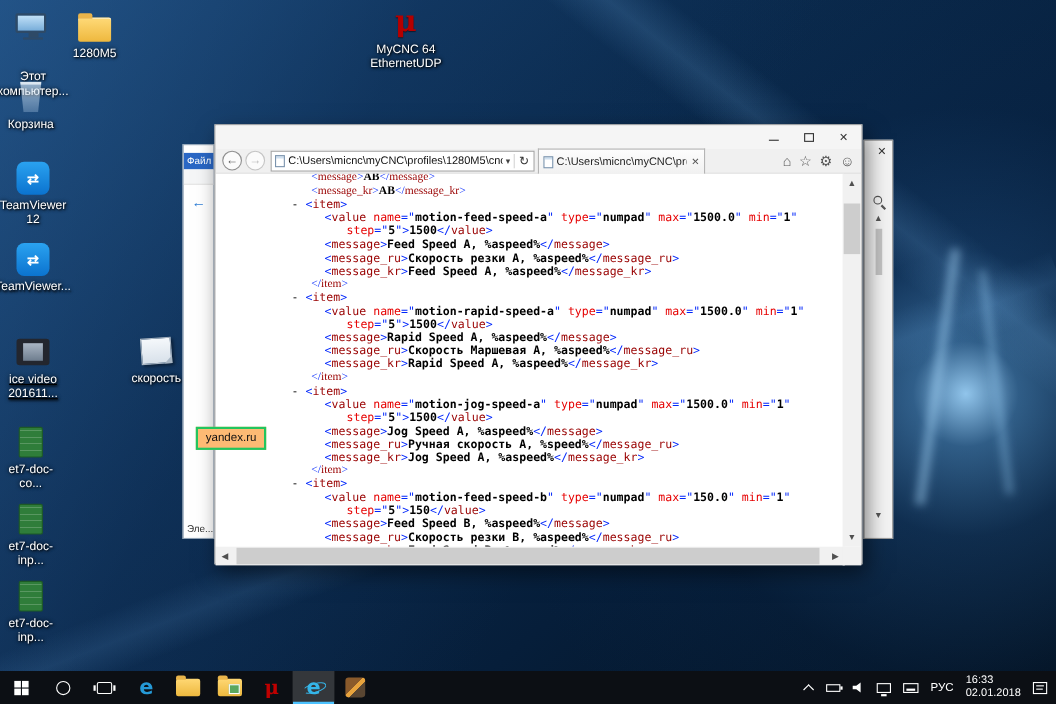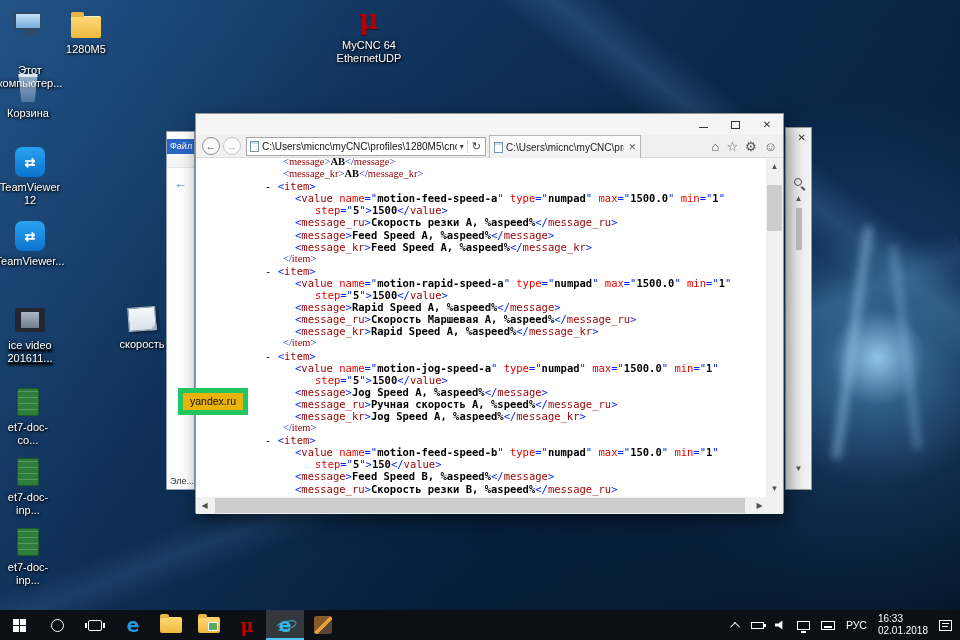--- a/index.html
+++ b/index.html
@@ -47,21 +47,21 @@
   .g-pcb { width:22px; height:28px; background:#2f7d3a; border:1px solid #1d5a26; border-radius:2px;
     background-image:repeating-linear-gradient(0deg, rgba(0,0,0,0) 0 5px, rgba(255,255,255,.2) 5px 6px); }
 
   .g-note { width:28px; height:24px; background:linear-gradient(#f5f8fb,#d8e1ea); border:1px solid #aab6c2; transform:rotate(-4deg); box-shadow:2px 2px 3px rgba(0,0,0,.4); position:relative; }
   .g-note::after { content:""; position:absolute; right:-1px; bottom:-1px; border-style:solid; border-width:0 0 7px 7px; border-color:rgba(0,0,0,0) rgba(0,0,0,0) #a8b6c4 rgba(0,0,0,0); }
 
   .g-mu { font-family:"DejaVu Serif", serif; font-weight:bold; font-size:27px; color:#b40000; line-height:30px;
     text-shadow:0 1px 1px rgba(0,0,0,.5); }
 
   
-  .tooltip { position:absolute; left:178px; top:388px; z-index:6; background:#eab308; border:5px solid #22c55e; padding:2px 7px 3px; font-size:10.5px; color:#111; }
+  .tooltip { position:absolute; left:178px; top:388px; z-index:6; background:#fdba74; border:2px solid #22c55e; padding:2px 7px 3px; font-size:10.5px; color:#111; }
 
   
   .explorer-sliver { position:absolute; left:166px; top:131px; width:29px; height:359px; background:#fff; border:1px solid #8fa2b5; z-index:2; overflow:hidden; }
   .exp-file { position:absolute; left:0; top:7px; width:29px; height:15px; background:#2a67c5; color:#fff; font-size:9px; line-height:15px; padding-left:3px; white-space:nowrap; overflow:hidden; }
   .exp-tabstrip { position:absolute; left:0; top:22px; width:29px; height:14px; background:#f5f6f7; border-bottom:1px solid #e3e3e3; }
   .exp-back { position:absolute; left:7px; top:44px; color:#2f7fd6; font-size:13px; }
   .exp-status { position:absolute; left:3px; bottom:3px; font-size:9px; color:#333; white-space:nowrap; }
 
   .right-sliver { position:absolute; left:785px; top:127px; width:27px; height:363px; background:#f3f3f3; border:1px solid #9a9a9a; z-index:2; overflow:hidden; }
   .rs-close { position:absolute; top:4px; right:5px; font-size:10px; color:#333; }
@@ -281,22 +281,22 @@
       <span>☺</span>
     </div>
   </div>
   <div class="content">
     <div class="xml-doc">
         <div class="xline ind1"><span class="xm">&lt;</span><span class="xt">message</span><span class="xm">&gt;</span><span class="xx">AB</span><span class="xm">&lt;/</span><span class="xt">message</span><span class="xm">&gt;</span></div>
         <div class="xline ind1"><span class="xm">&lt;</span><span class="xt">message_kr</span><span class="xm">&gt;</span><span class="xx">AB</span><span class="xm">&lt;/</span><span class="xt">message_kr</span><span class="xm">&gt;</span></div>
         <div class="xline ind0"><span class="xd">- </span><span class="xm">&lt;</span><span class="xt">item</span><span class="xm">&gt;</span></div>
         <div class="xline ind2"><span class="xm">&lt;</span><span class="xt">value</span><span class="xa"> name</span><span class="xm">="</span><span class="xv">motion-feed-speed-a</span><span class="xm">"</span><span class="xa"> type</span><span class="xm">="</span><span class="xv">numpad</span><span class="xm">"</span><span class="xa"> max</span><span class="xm">="</span><span class="xv">1500.0</span><span class="xm">"</span><span class="xa"> min</span><span class="xm">="</span><span class="xv">1</span><span class="xm">"</span></div>
         <div class="xline ind3"><span class="xa">step</span><span class="xm">="</span><span class="xv">5</span><span class="xm">"&gt;</span><span class="xx">1500</span><span class="xm">&lt;/</span><span class="xt">value</span><span class="xm">&gt;</span></div>
+        <div class="xline ind2"><span class="xm">&lt;</span><span class="xt">message</span><span class="xm">&gt;</span><span class="xx">Feed Speed A, %aspeed%</span><span class="xm">&lt;/</span><span class="xt">message</span><span class="xm">&gt;</span></div>
         <div class="xline ind2"><span class="xm">&lt;</span><span class="xt">message_ru</span><span class="xm">&gt;</span><span class="xx">Скорость резки А, %aspeed%</span><span class="xm">&lt;/</span><span class="xt">message_ru</span><span class="xm">&gt;</span></div>
-        <div class="xline ind2"><span class="xm">&lt;</span><span class="xt">message</span><span class="xm">&gt;</span><span class="xx">Feed Speed A, %aspeed%</span><span class="xm">&lt;/</span><span class="xt">message</span><span class="xm">&gt;</span></div>
         <div class="xline ind2"><span class="xm">&lt;</span><span class="xt">message_kr</span><span class="xm">&gt;</span><span class="xx">Feed Speed A, %aspeed%</span><span class="xm">&lt;/</span><span class="xt">message_kr</span><span class="xm">&gt;</span></div>
         <div class="xline ind1"><span class="xm">&lt;/</span><span class="xt">item</span><span class="xm">&gt;</span></div>
         <div class="xline ind0"><span class="xd">- </span><span class="xm">&lt;</span><span class="xt">item</span><span class="xm">&gt;</span></div>
         <div class="xline ind2"><span class="xm">&lt;</span><span class="xt">value</span><span class="xa"> name</span><span class="xm">="</span><span class="xv">motion-rapid-speed-a</span><span class="xm">"</span><span class="xa"> type</span><span class="xm">="</span><span class="xv">numpad</span><span class="xm">"</span><span class="xa"> max</span><span class="xm">="</span><span class="xv">1500.0</span><span class="xm">"</span><span class="xa"> min</span><span class="xm">="</span><span class="xv">1</span><span class="xm">"</span></div>
         <div class="xline ind3"><span class="xa">step</span><span class="xm">="</span><span class="xv">5</span><span class="xm">"&gt;</span><span class="xx">1500</span><span class="xm">&lt;/</span><span class="xt">value</span><span class="xm">&gt;</span></div>
         <div class="xline ind2"><span class="xm">&lt;</span><span class="xt">message</span><span class="xm">&gt;</span><span class="xx">Rapid Speed A, %aspeed%</span><span class="xm">&lt;/</span><span class="xt">message</span><span class="xm">&gt;</span></div>
         <div class="xline ind2"><span class="xm">&lt;</span><span class="xt">message_ru</span><span class="xm">&gt;</span><span class="xx">Скорость Маршевая А, %aspeed%</span><span class="xm">&lt;/</span><span class="xt">message_ru</span><span class="xm">&gt;</span></div>
         <div class="xline ind2"><span class="xm">&lt;</span><span class="xt">message_kr</span><span class="xm">&gt;</span><span class="xx">Rapid Speed A, %aspeed%</span><span class="xm">&lt;/</span><span class="xt">message_kr</span><span class="xm">&gt;</span></div>
         <div class="xline ind1"><span class="xm">&lt;/</span><span class="xt">item</span><span class="xm">&gt;</span></div>
         <div class="xline ind0"><span class="xd">- </span><span class="xm">&lt;</span><span class="xt">item</span><span class="xm">&gt;</span></div>

